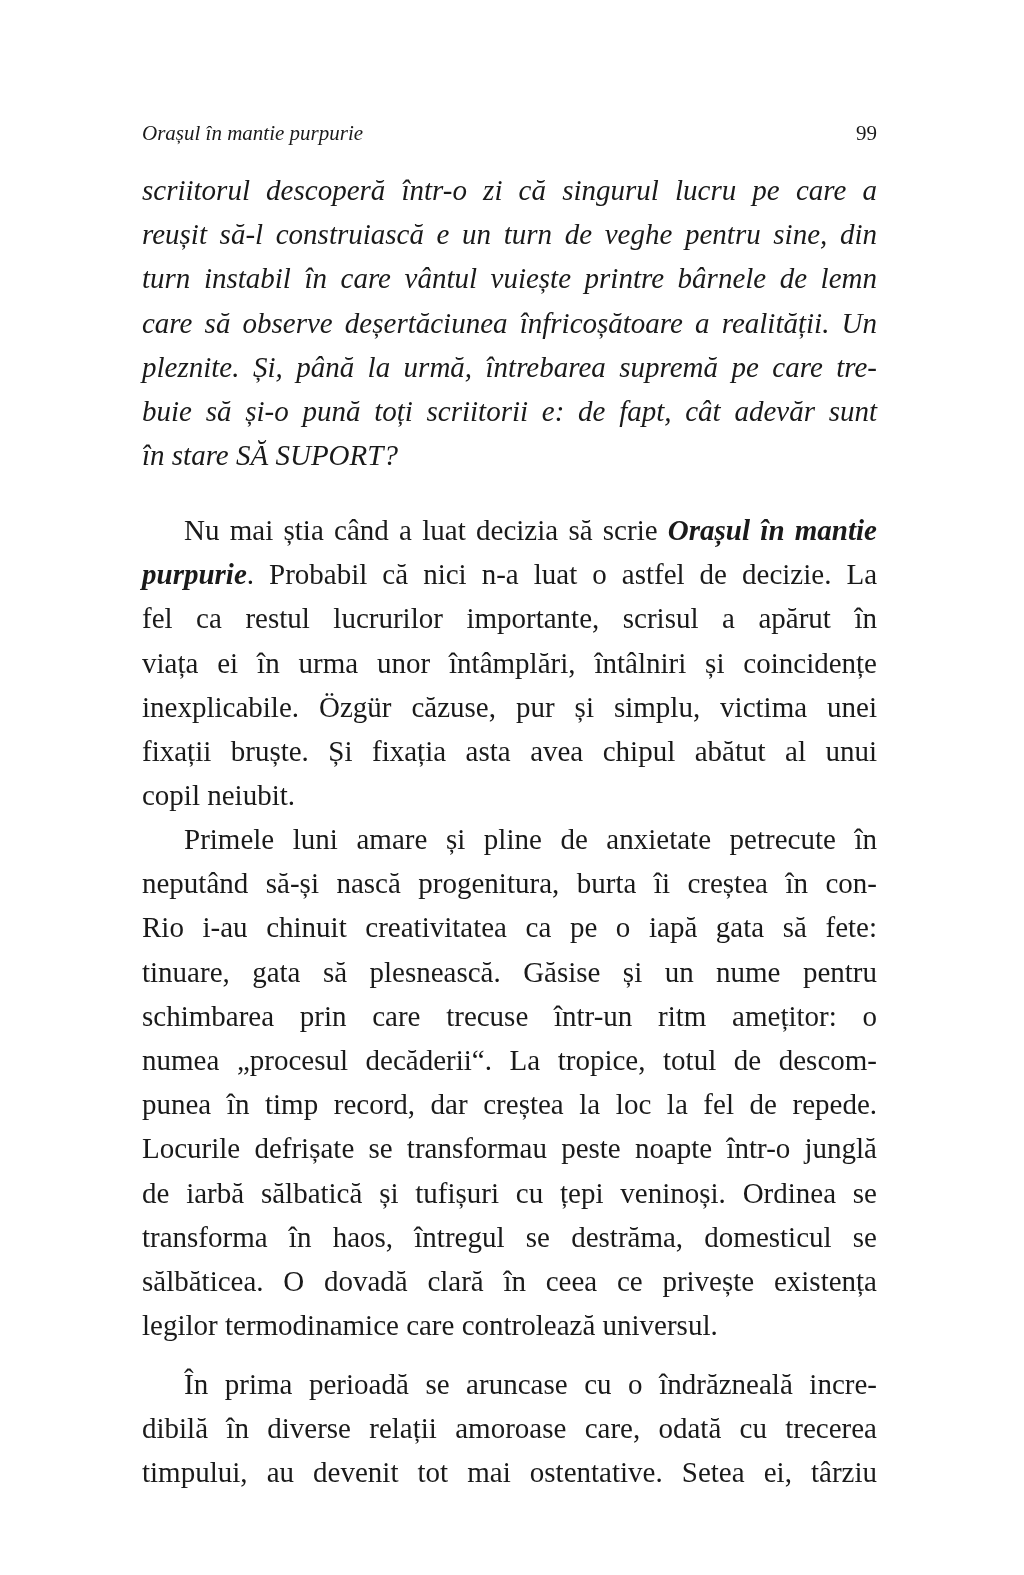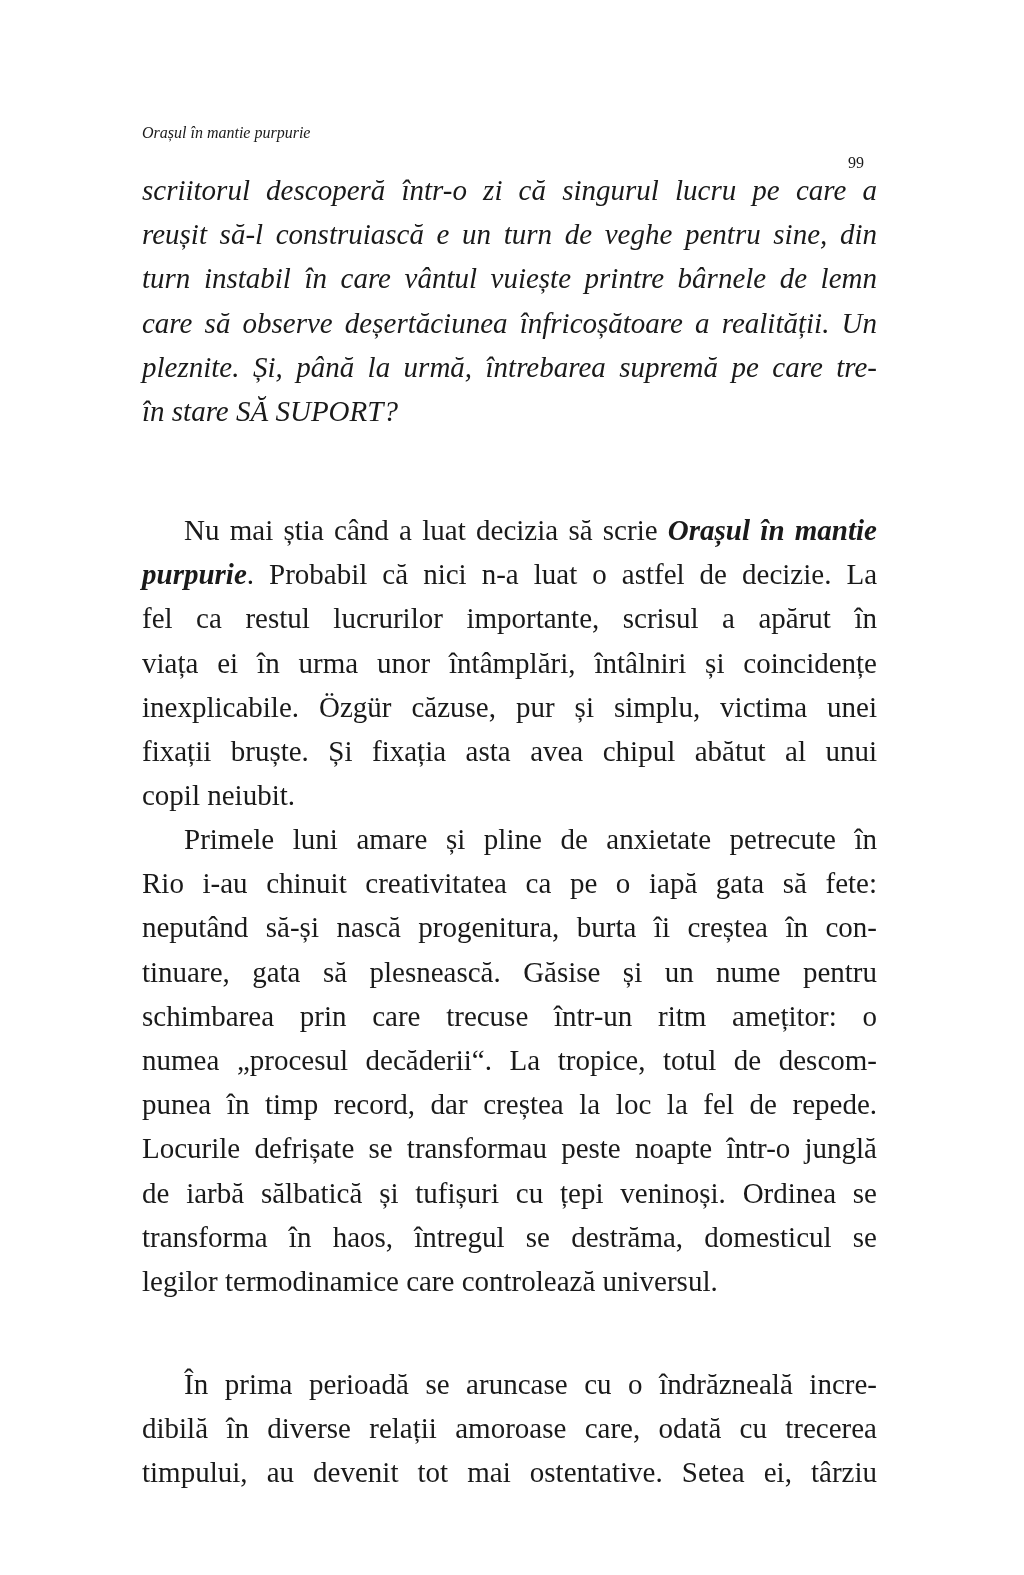--- a/index.html
+++ b/index.html
@@ -20,32 +20,31 @@
       left: 142px;
       top: 0;
       width: 735px;
     }
     .running-header {
       position: absolute;
       top: 118px;
       left: 0;
       width: 735px;
       height: 30px;
-      font-size: 16px;
+      font-size: 21px;
       line-height: 30px;
     }
     .running-title {
       position: absolute;
       left: 0;
       font-style: italic;
     }
     .page-number {
       position: absolute;
-      right: 13px;
-      margin-top: 30px;
+      right: 0;
     }
     .block {
       position: absolute;
       left: 0;
       width: 735px;
     }
     .line {
       display: block;
       height: 44.2px;
       line-height: 44.2px;
@@ -77,44 +76,46 @@
     <span class="running-title">Orașul în mantie purpurie</span>
     <span class="page-number">99</span>
   </div>
 
   <div class="block italic" style="top:168px;">
     <span class="line">scriitorul descoperă într-o zi că singurul lucru pe care a</span>
     <span class="line">reușit să-l construiască e un turn de veghe pentru sine, din</span>
     <span class="line">turn instabil în care vântul vuiește printre bârnele de lemn</span>
     <span class="line">care să observe deșertăciunea înfricoșătoare a realității. Un</span>
     <span class="line">pleznite. Și, până la urmă, întrebarea supremă pe care tre-</span>
+    <span class="line">buie să și-o pună toți scriitorii e: de fapt, cât adevăr sunt</span>
     <span class="line last">în stare SĂ SUPORT?</span>
   </div>
 
   <div class="block" style="top:508px;">
     <span class="line indent"><span>Nu mai știa când a luat decizia să scrie </span><em class="inline-italic">Orașul în mantie</em></span>
     <span class="line"><em class="inline-italic">purpurie</em><span>. Probabil că nici n-a luat o astfel de decizie. La</span></span>
     <span class="line">fel ca restul lucrurilor importante, scrisul a apărut în</span>
     <span class="line">viața ei în urma unor întâmplări, întâlniri și coincidențe</span>
     <span class="line">inexplicabile. Özgür căzuse, pur și simplu, victima unei</span>
     <span class="line">fixații bruște. Și fixația asta avea chipul abătut al unui</span>
     <span class="line last">copil neiubit.</span>
   </div>
 
   <div class="block" style="top:817px;">
     <span class="line indent">Primele luni amare și pline de anxietate petrecute în</span>
+    <span class="line">neputând să-și nască progenitura, burta îi creștea în con-</span>
     <span class="line">Rio i-au chinuit creativitatea ca pe o iapă gata să fete:</span>
-    <span class="line">neputând să-și nască progenitura, burta îi creștea în con-</span>
     <span class="line">tinuare, gata să plesnească. Găsise și un nume pentru</span>
     <span class="line">schimbarea prin care trecuse într-un ritm amețitor: o</span>
     <span class="line">numea „procesul decăderii“. La tropice, totul de descom-</span>
     <span class="line">punea în timp record, dar creștea la loc la fel de repede.</span>
     <span class="line">Locurile defrișate se transformau peste noapte într-o junglă</span>
     <span class="line">de iarbă sălbatică și tufișuri cu țepi veninoși. Ordinea se</span>
     <span class="line">transforma în haos, întregul se destrăma, domesticul se</span>
+    <span class="line">sălbăticea. O dovadă clară în ceea ce privește existența</span>
     <span class="line last">legilor termodinamice care controlează universul.</span>
   </div>
 
   <div class="block" style="top:1322px;margin-top:40px;">
     <span class="line indent">În prima perioadă se aruncase cu o îndrăzneală incre-</span>
     <span class="line">dibilă în diverse relații amoroase care, odată cu trecerea</span>
     <span class="line">timpului, au devenit tot mai ostentative. Setea ei, târziu</span>
   </div>
 
 </div>

